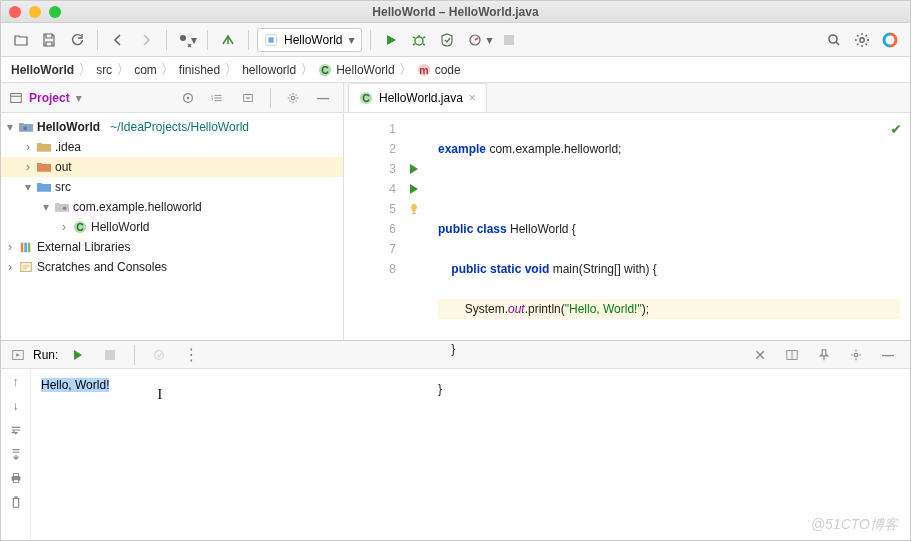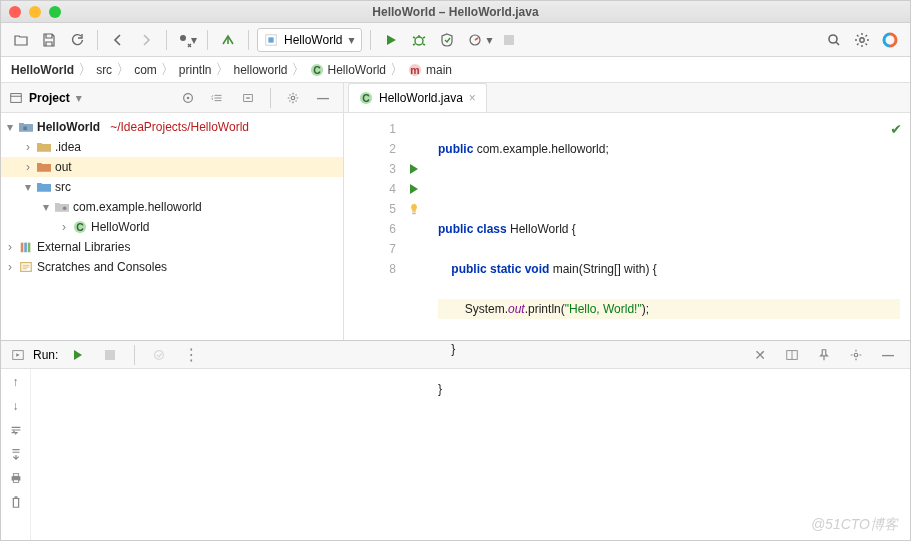--- a/index.html
+++ b/index.html
@@ -14,29 +14,29 @@
 .sep { width: 1px; height: 20px; background: #d0d0d0; margin: 0 4px; }
 .runcfg { display: flex; align-items: center; border: 1px solid #ccc; border-radius: 3px; height: 24px; padding: 0 6px; background: #fff; gap: 6px; }
 .spacer { flex: 1; }
 .breadcrumb { height: 26px; background: #fff; display: flex; align-items: center; padding: 0 10px; border-bottom: 1px solid #e0e0e0; gap: 4px; }
 .bc-item { color: #333; display: flex; align-items: center; gap: 4px; }
 .bc-item:first-child { font-weight: 700; }
 .bc-sep { color: #aaa; font-size: 14px; }
 .main { display: flex; flex: 1; min-height: 0; }
 .sidebar { width: 343px; background: #fff; border-right: 1px solid #e0e0e0; display: flex; flex-direction: column; }
 .panel-hdr { height: 30px; display: flex; align-items: center; padding: 0 8px; border-bottom: 1px solid #e0e0e0; gap: 6px; background: #f7f7f7; }
-.panel-title { font-weight: 600; color: #000000; }
+.panel-title { font-weight: 600; color: #a21caf; }
 .hspacer { flex: 1; }
 .tree { flex: 1; overflow: auto; padding: 4px 0; }
 .tree-row { height: 20px; display: flex; align-items: center; gap: 4px; padding-right: 6px; cursor: pointer; white-space: nowrap; }
 .tree-row.sel { background: #fff4d6; }
 .arrow { width: 10px; text-align: center; color: #888; transform: rotate(0); }
 .arrow.open { transform: none; }
 .tree-row .lbl { color: #222; }
-.tree-row .muted { color: #b91c1c; }
+.tree-row .muted { color: #0f766e; }
 .editor-area { flex: 1; display: flex; flex-direction: column; min-width: 0; background: #fff; }
 .tabs { height: 30px; display: flex; align-items: center; border-bottom: 1px solid #e0e0e0; padding-left: 4px; background: #f7f7f7; }
 .tab { height: 29px; display: flex; align-items: center; gap: 6px; padding: 0 10px; background: #fff; border: 1px solid #e0e0e0; border-bottom: none; border-radius: 3px 3px 0 0; }
 .editor { flex: 1; display: flex; font-family: "JetBrains Mono","Consolas","Menlo",monospace; font-size: 13px; min-height: 0; position: relative; }
 .gutter { width: 56px; text-align: right; padding: 6px 4px 6px 0; color: #aaa; line-height: 20px; user-select: none; background: #fff; }
 .gutter-icons { width: 28px; padding-top: 6px; line-height: 20px; text-align: center; }
 .glyph-line { height: 20px; display: flex; align-items: center; justify-content: center; }
 .code { flex: 1; padding: 6px 10px; line-height: 20px; white-space: pre; color: #222; position: relative; }
 .codeline { height: 20px; }
 .codeline.hl { background: #fcf8e3; }
@@ -170,38 +170,38 @@
     </div>
 </div>
 
 <div class="breadcrumb">
   <span class="bc-item">HelloWorld</span>
     <span class="bc-sep">〉</span>
   <span class="bc-item">src</span>
     <span class="bc-sep">〉</span>
   <span class="bc-item">com</span>
     <span class="bc-sep">〉</span>
-  <span class="bc-item">println</span>
+  <span class="bc-item">finished</span>
     <span class="bc-sep">〉</span>
   <span class="bc-item">helloworld</span>
     <span class="bc-sep">〉</span>
   <span class="bc-item">
       <svg width="14" height="14" viewBox="0 0 16 16">
         <circle cx="8" cy="8" r="7" fill="#b5ddb4"></circle>
         <text x="8" y="12" text-anchor="middle" font-size="10" fill="#2a6b29" font-weight="bold">C</text>
       </svg>
       <span>HelloWorld</span>
     </span>
     <span class="bc-sep">〉</span>
   <span class="bc-item">
       <svg width="14" height="14" viewBox="0 0 16 16">
         <circle cx="8" cy="8" r="7" fill="#f7cccc"></circle>
         <text x="8" y="12" text-anchor="middle" font-size="10" fill="#a83a3a" font-weight="bold">m</text>
       </svg>
-      <span>main</span>
+      <span>code</span>
     </span>
 </div>
 
 <div class="main">
 
   <div class="sidebar">
     <div class="panel-hdr">
       <svg width="14" height="14" viewBox="0 0 16 16">
           <rect x="2" y="3" width="12" height="10" fill="none" stroke="#666"></rect>
           <path d="M2 6h12" stroke="#666"></path>
@@ -334,21 +334,21 @@
             <svg width="14" height="14" viewBox="0 0 16 16">
               <path d="M8 2a4 4 0 0 1 2 7v2H6v-2a4 4 0 0 1 2-7z" fill="#f5c24c"></path>
               <rect x="6" y="12" width="4" height="2" fill="#bbb"></rect>
             </svg>
           </div>
         <div class="glyph-line"></div>
           <div class="glyph-line"></div>
           <div class="glyph-line"></div>
       </div>
       <div class="code">
-<div class="codeline"><span class="kw">public </span><span>com.example.helloworld;</span></div>
+<div class="codeline"><span class="kw">example </span><span>com.example.helloworld;</span></div>
 <div class="codeline"></div>
 <div class="codeline"><span class="kw">public class </span><span>HelloWorld {</span></div>
 <div class="codeline"><span class="kw">    public static void </span><span>main(String[] with) {</span></div>
 <div class="codeline hl"><span>        System.</span><span class="it">out</span><span>.println(</span><span class="str">"Hello, World!"</span><span>);</span></div>
 <div class="codeline">    }</div>
 <div class="codeline">}</div>
 <div class="codeline"></div>
       </div>
       <div class="check">✔</div>
     </div>
@@ -428,17 +428,18 @@
             <rect x="5" y="10" width="6" height="3" fill="#fff" stroke="#888"></rect>
           </svg>
         </div>
       <div>
           <svg width="14" height="14" viewBox="0 0 16 16">
             <path d="M5 4h6v10H5zM4 4h8M7 2h2v2H7z" fill="none" stroke="#888" stroke-width="1.4"></path>
           </svg>
         </div>
     </div>
     <div class="console" style="position:relative">
+      <div><span class="selout">Hello, World!</span><span style="font-family:serif;font-size:14px;margin-left:48px;position:relative;top:10px">I</span></div>
       <div>&nbsp;</div>
       <div class="watermark">@51CTO博客</div>
     </div>
   </div>
 </div>
 
 </body></html>

